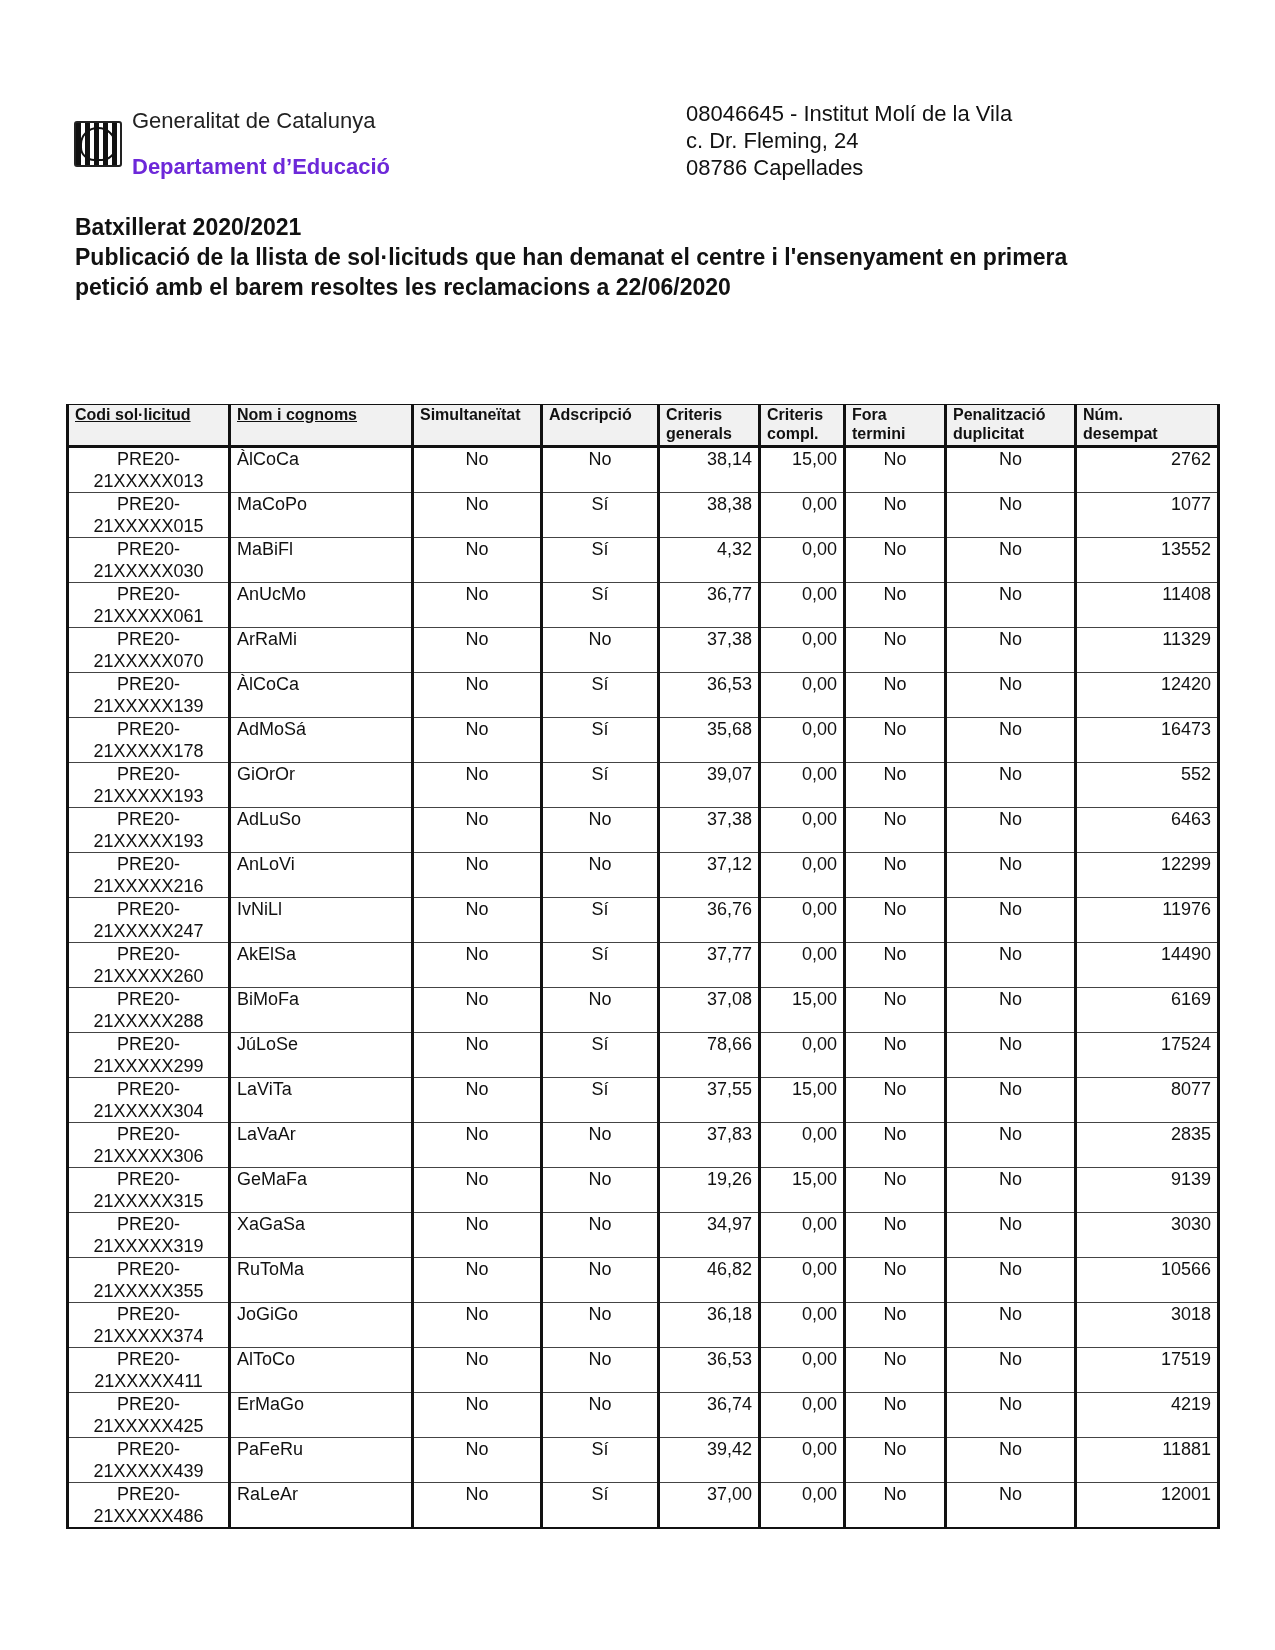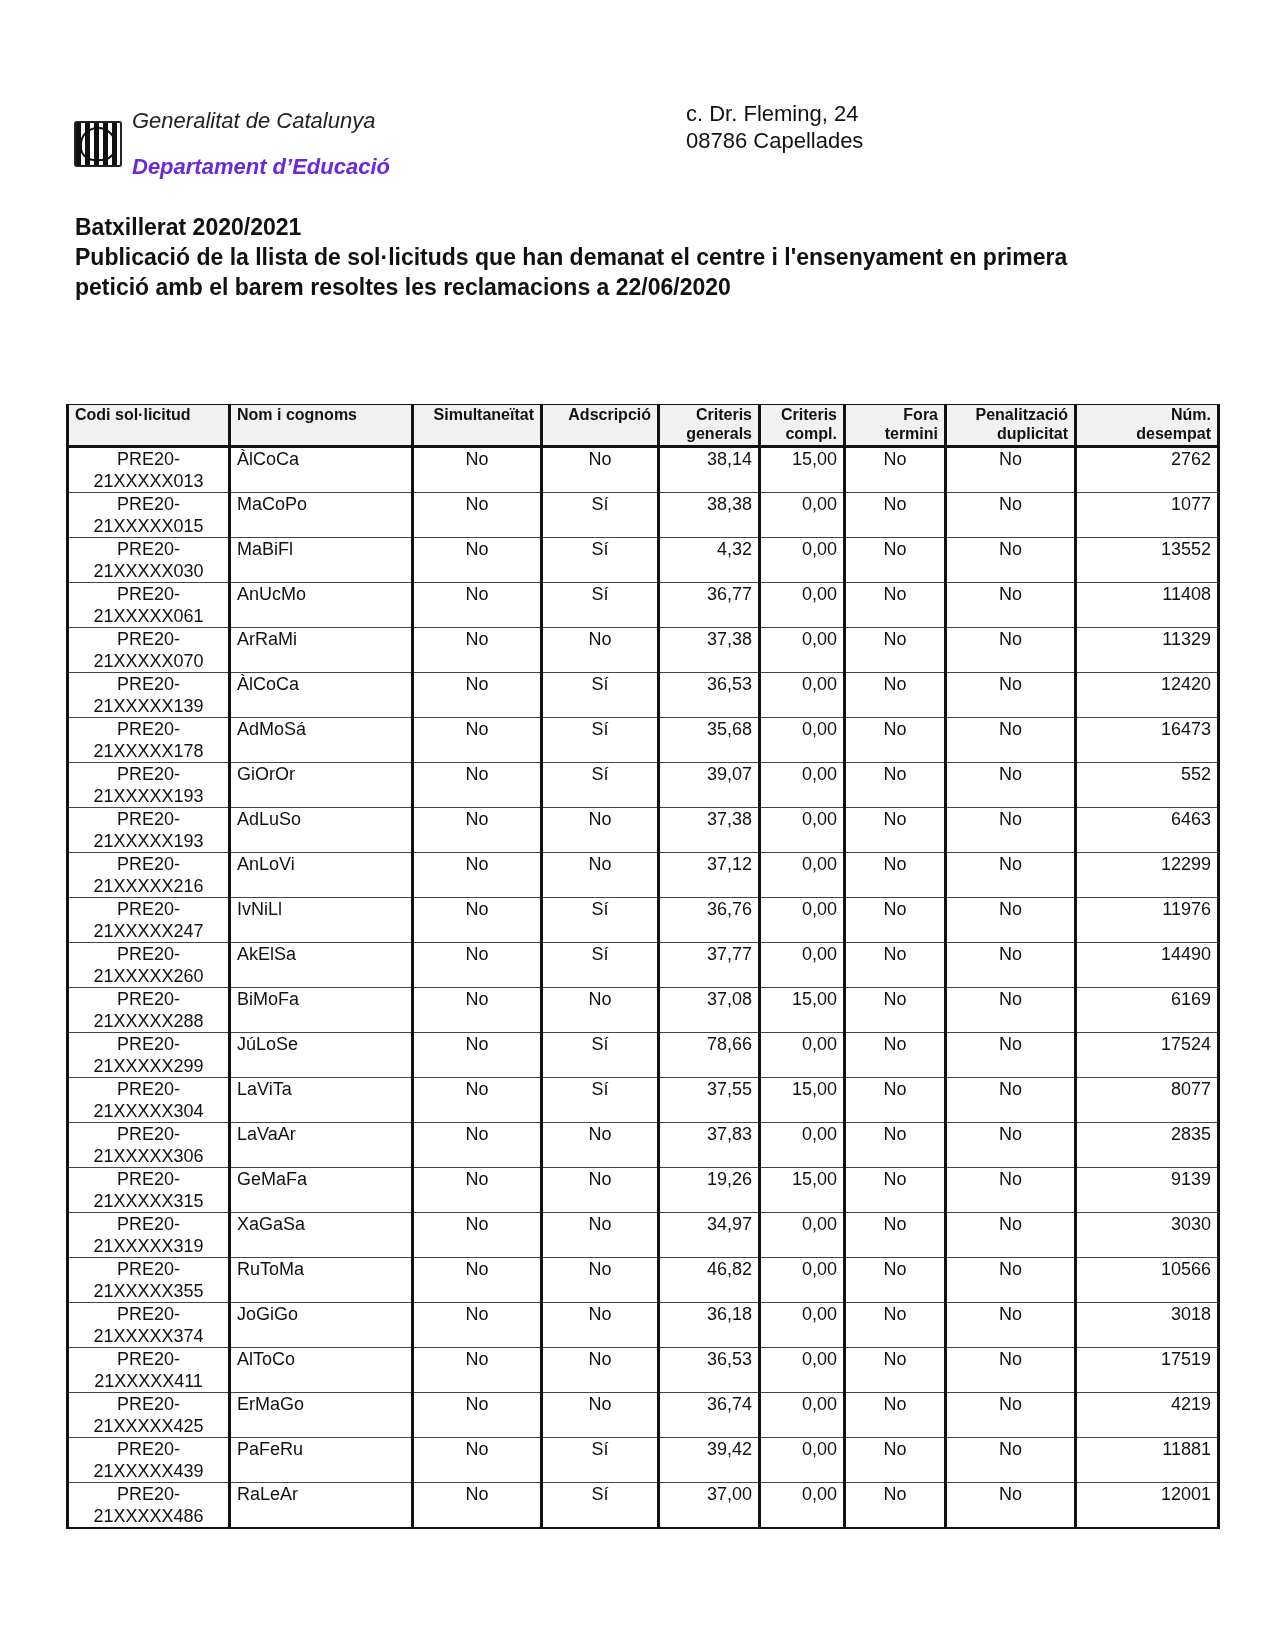--- a/index.html
+++ b/index.html
@@ -9,44 +9,44 @@
   }
   .logo { position: absolute; left: 74px; top: 110px; display: flex; align-items: center; }
   .emblem {
     width: 48px; height: 46px; border: 2px solid #222; border-radius: 3px;
     position: relative; box-sizing: border-box; margin-right: 10px;
     background: repeating-linear-gradient(90deg, #111 0 5px, #fff 5px 9px);
   }
   .emblem::before {
     content: ""; position: absolute; inset: 4px; border: 2px solid #111; border-radius: 50% 50% 40% 40%;
   }
-  .logo-text { line-height: 22px; font-style: italic; }
+  .logo-text { line-height: 22px; }
   .logo-line1 { font-size: 22px; color: #222; }
   .logo-line2 { font-size: 22px; font-weight: bold; color: #6d28d9; margin-top: 24px; }
 
   .school { position: absolute; left: 686px; top: 100px; font-size: 22px; line-height: 27px; color: #111; }
 
   .titles { position: absolute; left: 75px; top: 212px; font-size: 23px; font-weight: bold; line-height: 30px; width: 1130px; }
 
   table.list {
     position: absolute; left: 66px; top: 404px; width: 1151px;
     border-collapse: collapse; font-size: 18px; table-layout: fixed;
   }
   table.list td, table.list th { padding: 0 6px; vertical-align: top; }
   .banner th {
     background: #f1f1f1; font-size: 19px; font-weight: bold; text-align: center;
     height: 23px; line-height: 23px; border-left: 3px solid #111; border-right: 3px solid #111;
     border-top: 1px solid #bbb; white-space: pre;
   }
   .colhead th {
     background: #f1f1f1; font-size: 16px; font-weight: bold; line-height: 19px;
     height: 40px; border: 1px solid #111; border-left: 3px solid #111; border-right: 3px solid #111;
-    border-bottom: 3px solid #111; text-align: right; vertical-align: top;
-  }
-  .colhead th.left { text-align: left; }
+    border-bottom: 3px solid #111; text-align: left; vertical-align: top;
+  }
+  .colhead th.left { text-align: left; text-decoration: underline; }
   tbody td {
     height: 44px; line-height: 22px; border-left: 3px solid #111; border-right: 3px solid #111;
     border-bottom: 1px solid #444;
   }
   tbody tr:last-child td { border-bottom: 2px solid #111; }
   td.c { text-align: center; }
   td.r { text-align: right; padding-right: 12px; }
   td.l { text-align: left; }
 </style>
 </head>
@@ -54,20 +54,21 @@
 
 <div class="logo">
   <div class="emblem"></div>
   <div class="logo-text">
     <div class="logo-line1">Generalitat de Catalunya</div>
     <div class="logo-line2">Departament d’Educació</div>
   </div>
 </div>
 
 <div class="school">
+  <div>08046645 - Institut Molí de la Vila</div>
   <div>c. Dr. Fleming, 24</div>
   <div>08786 Capellades</div>
 </div>
 
 <div class="titles">
   <div>Batxillerat 2020/2021</div>
   <div>Publicació de la llista de sol·licituds que han demanat el centre i l'ensenyament en primera</div>
   <div>petició amb el barem resoltes les reclamacions a 22/06/2020</div>
 </div>
 

